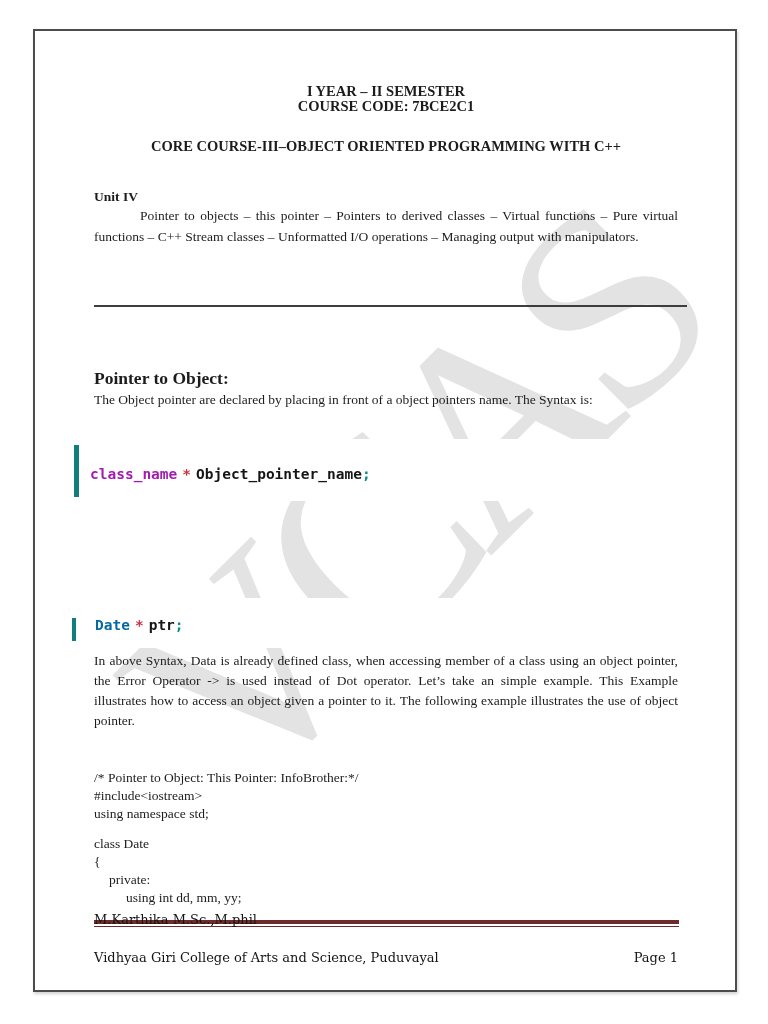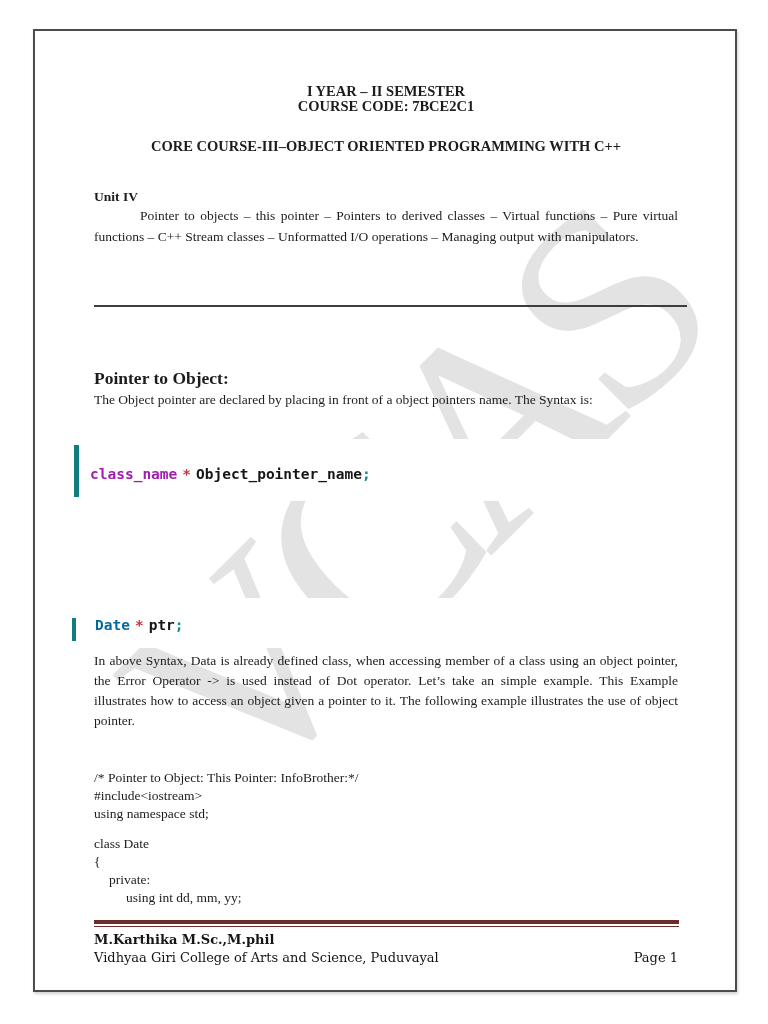--- a/index.html
+++ b/index.html
@@ -91,19 +91,19 @@
     <div>{</div>
     <div class="ind-1">private:</div>
     <div class="ind-2">using int dd, mm, yy;</div>
   </div>
 
   <div class="footer-rule" style="top:889px;">
     <div class="thick" style="background:#6e2b2b;"></div>
     <div class="thin" style="background:#6e2b2b;height:1.5px;"></div>
   </div>
 
-  <div class="blk footer-text" style="top:900px;font-weight:bold;">M.Karthika M.Sc.,M.phil</div>
+  <div class="blk footer-text" style="top:880px;">M.Karthika M.Sc.,M.phil</div>
   <div class="blk footer-text footer-row" style="top:918px;">
     <span>Vidhyaa Giri College of Arts and Science, Puduvayal</span>
     <span>Page 1</span>
   </div>
 
 </div>
 
 </body></html>

